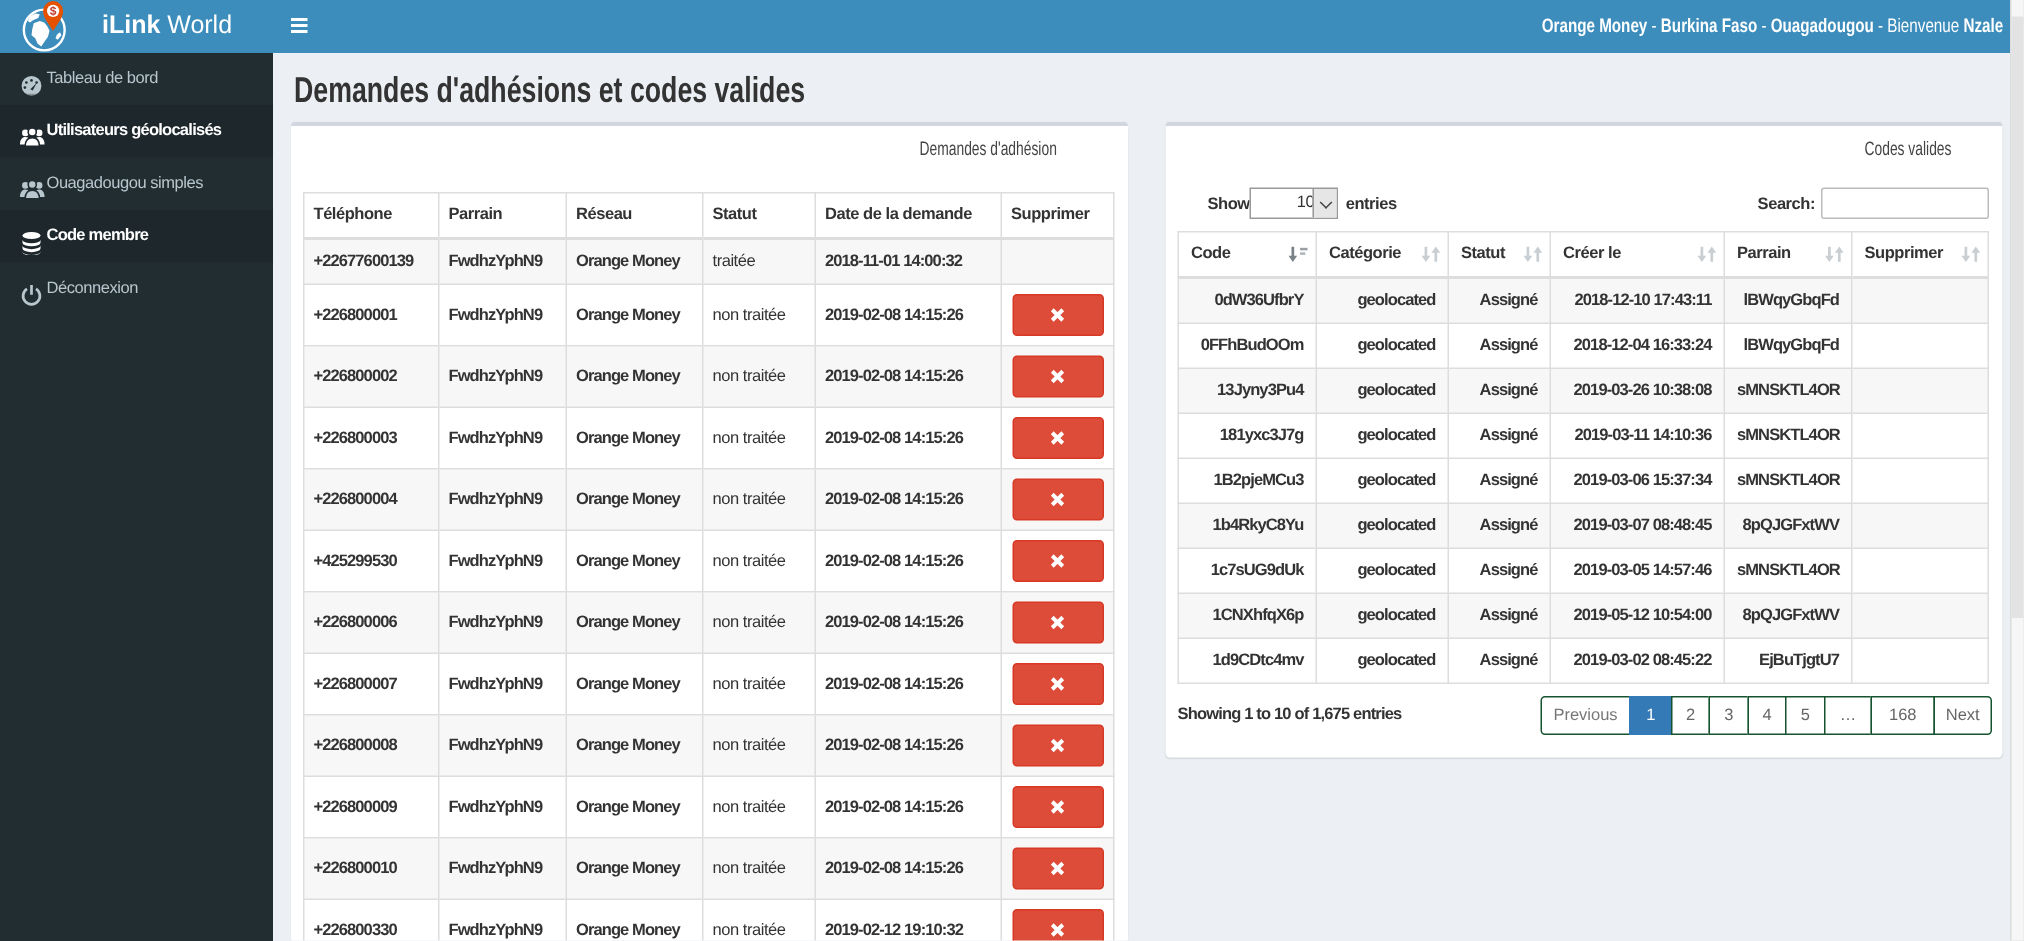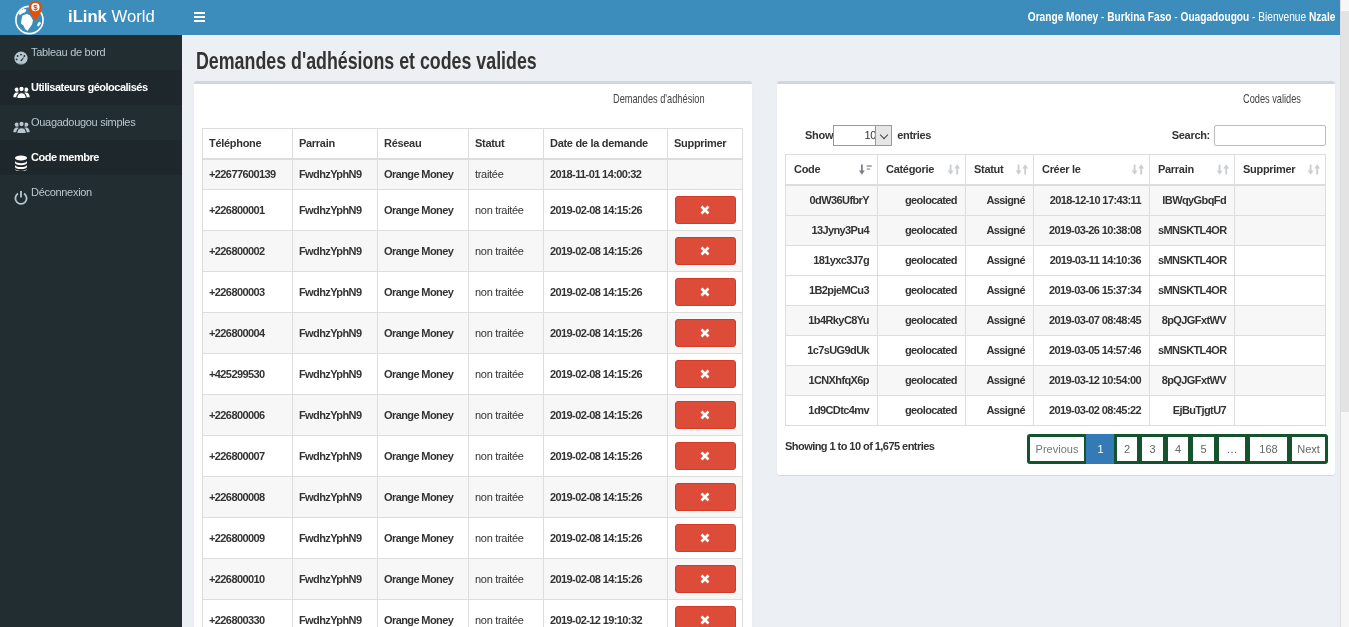--- a/index.html
+++ b/index.html
@@ -53,21 +53,21 @@
 .sel .val { position:absolute; left:0; top:0; width:42px; text-align:right; line-height:19px; font-size:11px; color:#333; font-weight:400; }
 .sel .arr { position:absolute; right:0; top:0; width:16px; height:19px; background:#e6e6e6; border-left:1px solid #999; }
 .sel .arr:after { content:""; position:absolute; left:4.5px; top:5.5px; width:5px; height:5px; border-left:1.6px solid #444; border-bottom:1.6px solid #444; transform:rotate(-45deg); }
 .dt-search { position:absolute; right:0; top:3px; letter-spacing:-0.3px; }
 .dt-search input { width:112px; height:21px; border:1px solid #bbb; border-radius:2px; margin:-2px 0 0 4px; vertical-align:middle; outline:none; }
 .sorticon { position:absolute; right:4px; top:8px; }
 
 .dt-footer { margin-top:8px; position:relative; height:26px; }
 .dt-info { position:absolute; left:0; top:6px; font-size:11px; color:#333; font-weight:700; letter-spacing:-0.55px; }
 .pagination { position:absolute; right:-2px; top:0; font-size:11px; }
-.pagination a { display:inline-block; float:left; text-align:center; border:3px solid #14532d; background:#fff; color:#666; text-decoration:none; padding:4px 0; line-height:16px; margin-left:-1px; }
+.pagination a { display:inline-block; float:left; text-align:center; border:1px solid #14532d; background:#fff; color:#666; text-decoration:none; padding:4px 0; line-height:16px; margin-left:-1px; }
 .pagination a.prev { width:60px; border-radius:3px 0 0 3px; color:#777; margin-left:0; }
 .pagination a.next { width:39px; border-radius:0 3px 3px 0; }
 .pagination a.active { background:#337ab7; border-color:#337ab7; color:#fff; }
 </style>
 </head>
 <body>
 <div class="scrollbar" style="position:fixed;right:0;top:0;width:9px;height:627px;background:#f6f6f6;border-left:1px solid #dcdcdc;z-index:50;">
     <div style="position:absolute;left:0px;top:11px;width:8px;height:401px;background:#e3e3e3;"></div>
   </div>
 <div class="main-header">
@@ -404,20 +404,28 @@
             </thead>
           <tbody id="tright">
 <tr class="odd">
                 <td>0dW36UfbrY</td>
                 <td>geolocated</td>
                 <td>Assigné</td>
                 <td>2018-12-10 17:43:11</td>
                 <td>lBWqyGbqFd</td>
                 <td></td>
               </tr>
+<tr class="even">
+                <td>0FFhBudOOm</td>
+                <td>geolocated</td>
+                <td>Assigné</td>
+                <td>2018-12-04 16:33:24</td>
+                <td>lBWqyGbqFd</td>
+                <td></td>
+              </tr>
 <tr class="odd">
                 <td>13Jyny3Pu4</td>
                 <td>geolocated</td>
                 <td>Assigné</td>
                 <td>2019-03-26 10:38:08</td>
                 <td>sMNSKTL4OR</td>
                 <td></td>
               </tr>
 <tr class="even">
                 <td>181yxc3J7g</td>
@@ -448,21 +456,21 @@
                 <td>geolocated</td>
                 <td>Assigné</td>
                 <td>2019-03-05 14:57:46</td>
                 <td>sMNSKTL4OR</td>
                 <td></td>
               </tr>
 <tr class="odd">
                 <td>1CNXhfqX6p</td>
                 <td>geolocated</td>
                 <td>Assigné</td>
-                <td>2019-03-12 10:54:00</td>
+                <td>2019-05-12 10:54:00</td>
                 <td>8pQJGFxtWV</td>
                 <td></td>
               </tr>
 <tr class="even">
                 <td>1d9CDtc4mv</td>
                 <td>geolocated</td>
                 <td>Assigné</td>
                 <td>2019-03-02 08:45:22</td>
                 <td>EjBuTjgtU7</td>
                 <td></td>

